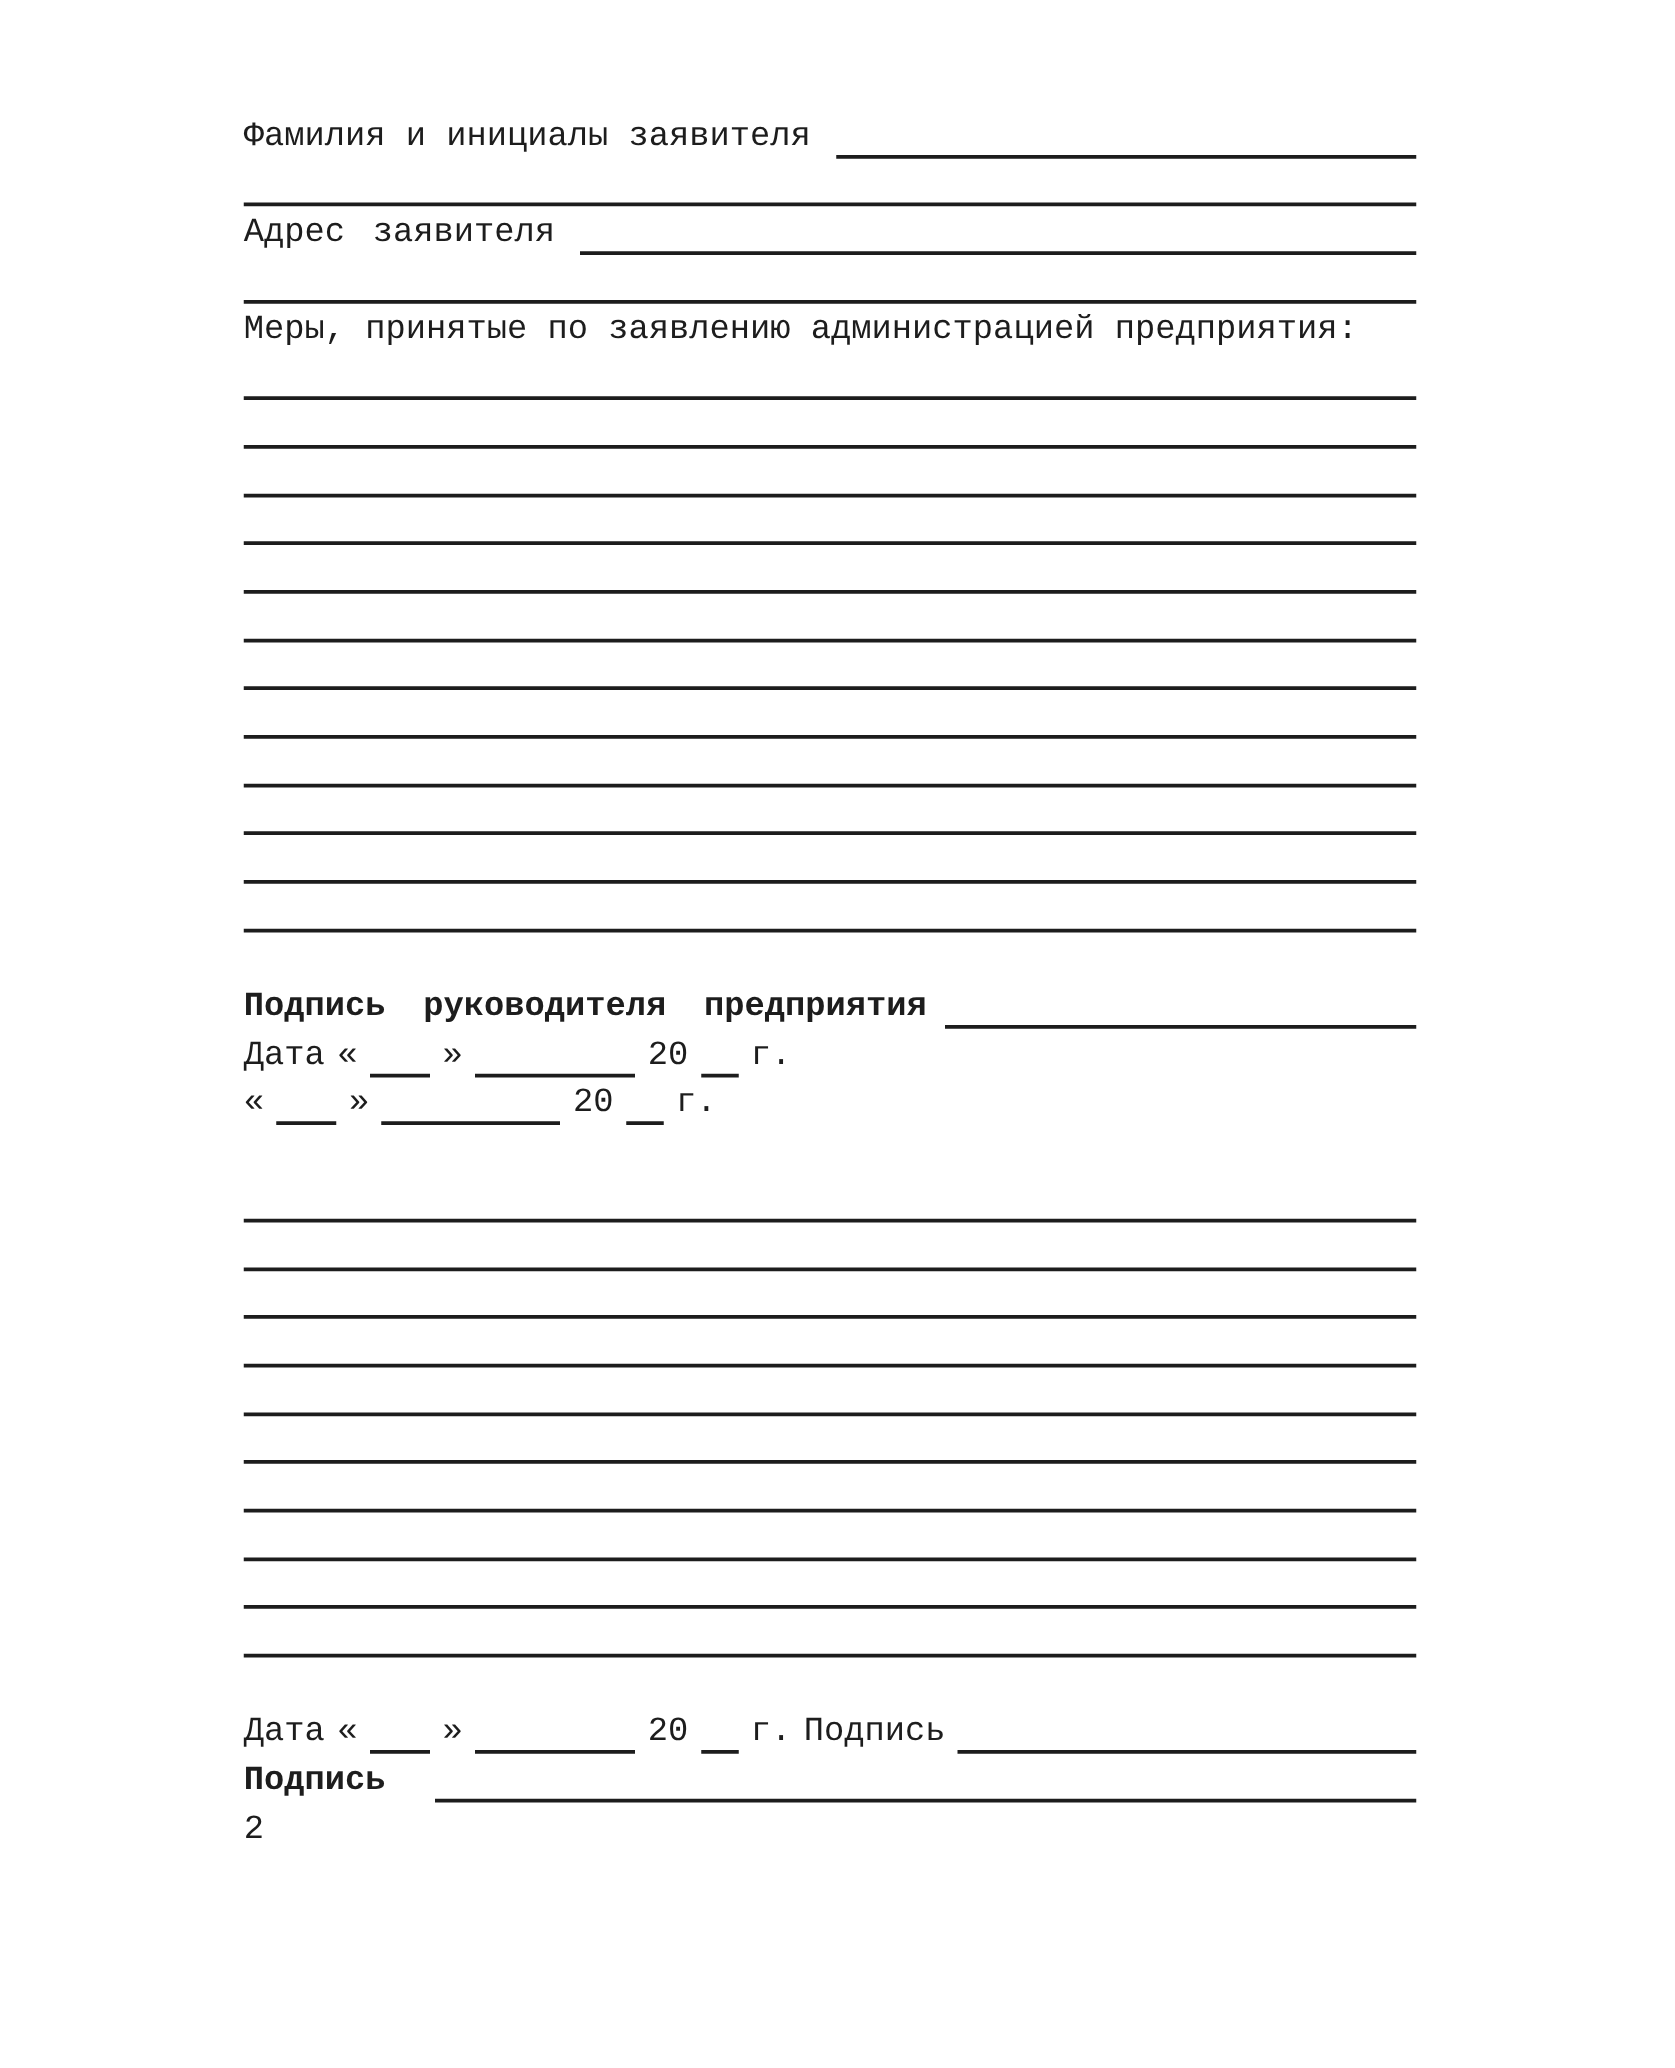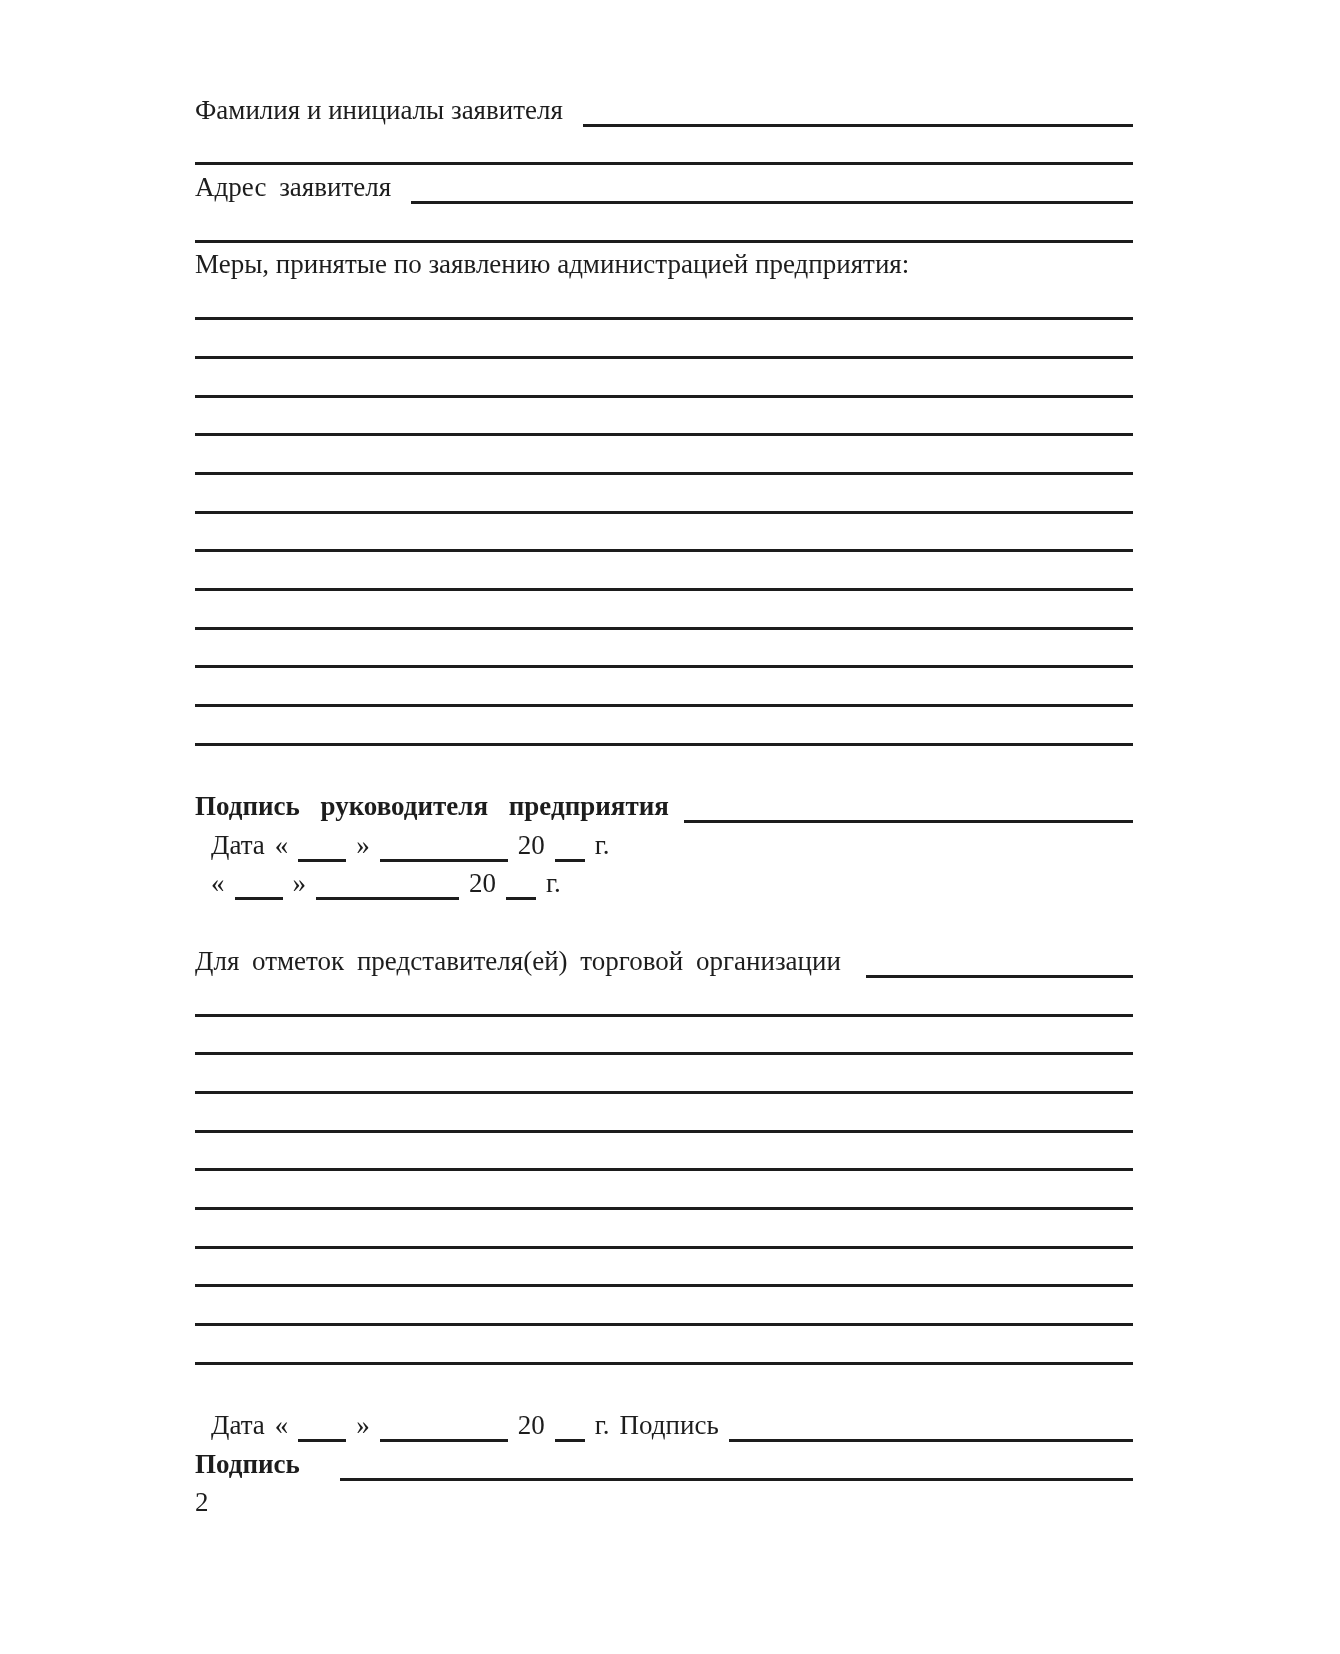--- a/index.html
+++ b/index.html
@@ -3,21 +3,21 @@
 <meta charset="utf-8">
 <style>
   * { margin: 0; padding: 0; box-sizing: border-box; }
   html, body { background: #ffffff; }
   .page {
     position: relative;
     width: 1340px;
     height: 1654px;
     background: var(--paper, #ffffff);
     padding: 88px 207px 0 195px;
-    font-family: Liberation Serif, serif;
+    font-family: Liberation Mono, monospace;
     color: var(--ink, #1d1d1d);
     overflow: hidden;
   }
   .row {
     height: 38.7px;
     display: flex;
     align-items: flex-end;
     font-size: 27px;
     line-height: 1;
     white-space: nowrap;
@@ -34,21 +34,21 @@
   .ml25 { margin-left: 25px; }
   .ml40 { margin-left: 40px; }
   .ml55 { margin-left: 55px; }
   .ml70 { margin-left: 70px; }
   .indent { margin-left: 92px; }
   .w48  { width: 48px; }
   .w128 { width: 128px; }
   .w143 { width: 143px; }
   .w30  { width: 30px; }
   .date-row > * { margin-left: 10px; }
-  .date-row > :first-child { margin-left: 16px; }
+  .date-row > :first-child { margin-left: 0; }
 </style>
 </head>
 <body>
 
 <div class="page">
 
   <div class="row">
     <span class="lbl">Фамилия и инициалы заявителя</span>
     <span class="ul fill ml20"></span>
   </div>
@@ -102,24 +102,20 @@
     <span class="ul w48"></span>
     <span class="lbl">»</span>
     <span class="ul w143"></span>
     <span class="lbl">20</span>
     <span class="ul w30"></span>
     <span class="lbl">г.</span>
   </div>
 
   <div class="row"></div>
 
-  <div class="row">
-    <span class="lbl sp-mid">Для отметок представителя(ей) торговой организации</span>
-    <span class="ul fill ml25"></span>
-  </div>
 
   <div>
     <div class="row ruled"></div>
       <div class="row ruled"></div>
       <div class="row ruled"></div>
       <div class="row ruled"></div>
       <div class="row ruled"></div>
       <div class="row ruled"></div>
       <div class="row ruled"></div>
       <div class="row ruled"></div>

